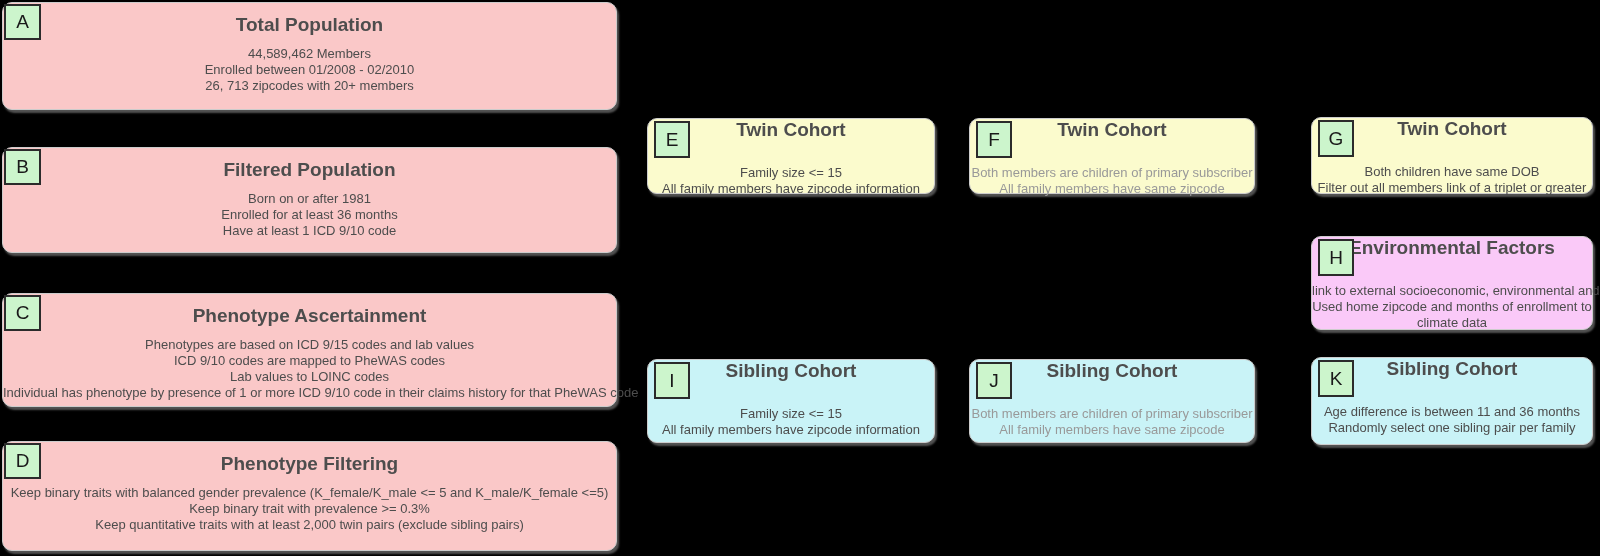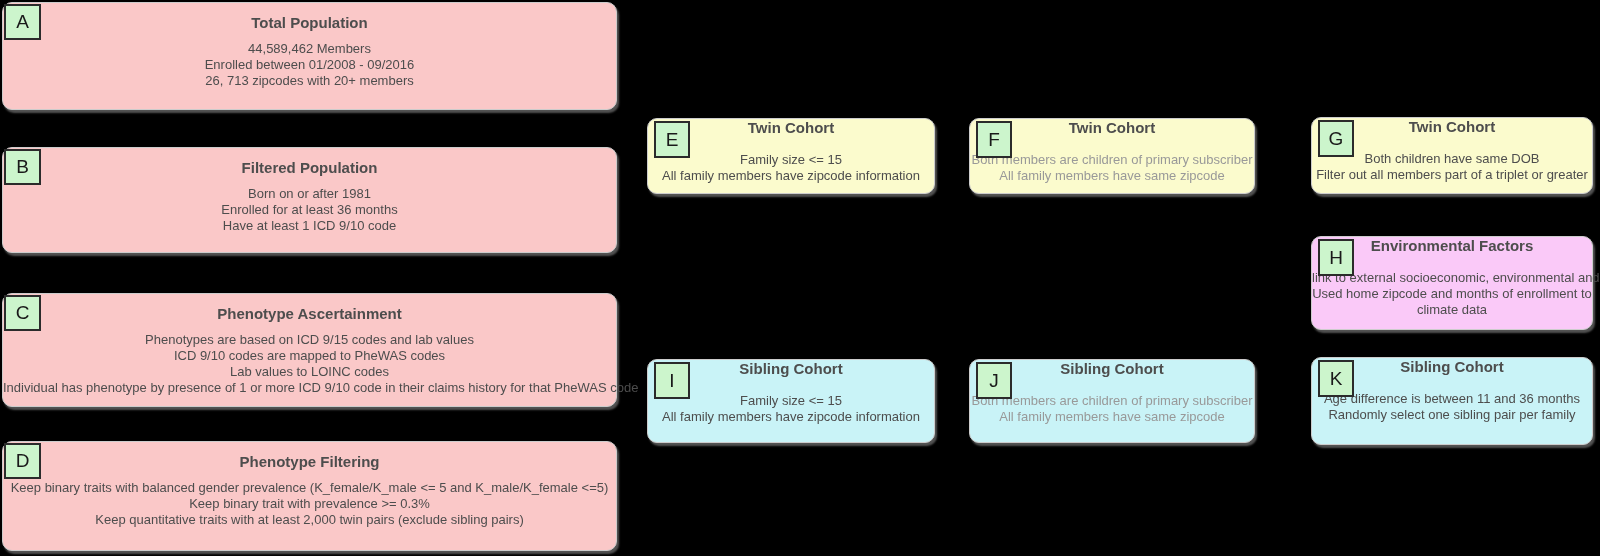--- a/index.html
+++ b/index.html
@@ -44,28 +44,28 @@
     border:2px solid var(--label-border);
     display:flex;align-items:center;justify-content:center;
     font-size:19px;color:#1a1a1a;
     z-index:2;
   }
   .wide .letter{left:1px;top:1px;}
   .small .letter{left:6px;top:2px;width:36px;height:37px;}
 
   .title{
     font-weight:bold;
-    font-size:15px;
+    font-size:19px;
     color:var(--title-text);
     white-space:nowrap;
   }
   .wide .title{padding-top:11px;}
   .small .title{}
   .lines{margin-top:10px;}
-  .small .lines{margin-top:16px;}
+  .small .lines{margin-top:24px;}
   .ln{
     font-size:13px;
     line-height:16px;
     color:var(--body-text);
     white-space:nowrap;
   }
   .ln.muted{color:var(--muted-text);}
 
   
   .box-a{left:2px;  top:2px;   width:615px;height:108px;}
@@ -83,21 +83,21 @@
 </head>
 <body>
 
 <div class="canvas">
 
   <div class="node population wide box-a">
     <span class="letter">A</span>
     <div class="title">Total Population</div>
     <div class="lines">
       <div class="ln">44,589,462 Members</div>
-      <div class="ln">Enrolled between 01/2008 - 09/2016</div>
+      <div class="ln">Enrolled between 01/2008 - 02/2010</div>
       <div class="ln">26, 713 zipcodes with 20+ members</div>
     </div>
   </div>
 
   <div class="node population wide box-b">
     <span class="letter">B</span>
     <div class="title">Filtered Population</div>
     <div class="lines">
       <div class="ln">Born on or after 1981</div>
       <div class="ln">Enrolled for at least 36 months</div>
@@ -142,21 +142,21 @@
       <div class="ln muted">Both members are children of primary subscriber</div>
       <div class="ln muted">All family members have same zipcode</div>
     </div>
   </div>
 
   <div class="node twin small box-g">
     <span class="letter">G</span>
     <div class="title">Twin Cohort</div>
     <div class="lines">
       <div class="ln">Both children have same DOB</div>
-      <div class="ln">Filter out all members part of a triplet or greater</div>
+      <div class="ln">Filter out all members link of a triplet or greater</div>
     </div>
   </div>
 
   <div class="node environment small box-h">
     <span class="letter">H</span>
     <div class="title">Environmental Factors</div>
     <div class="lines">
       <div class="ln">link to external socioeconomic, environmental and</div>
       <div class="ln">Used home zipcode and months of enrollment to</div>
       <div class="ln">climate data</div>

